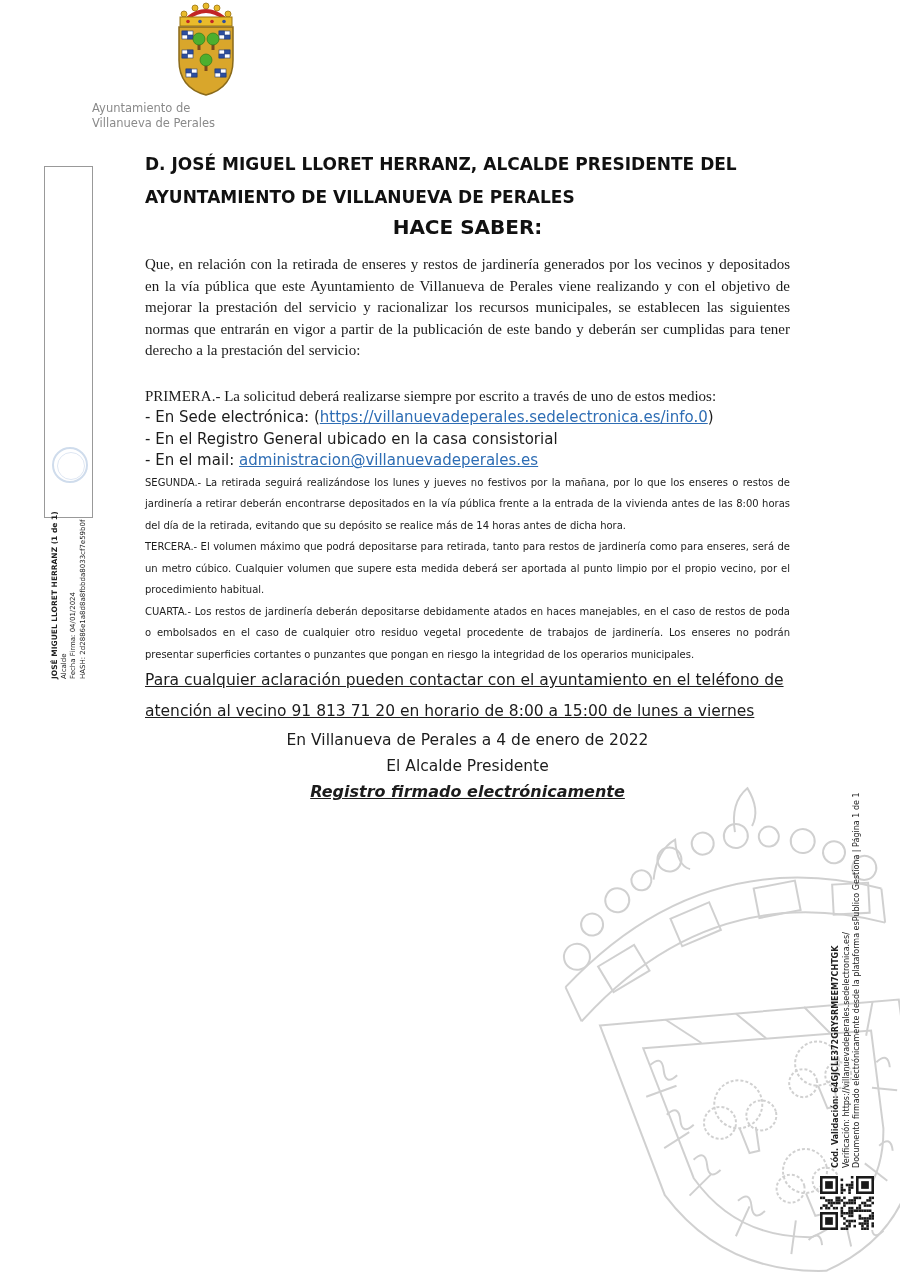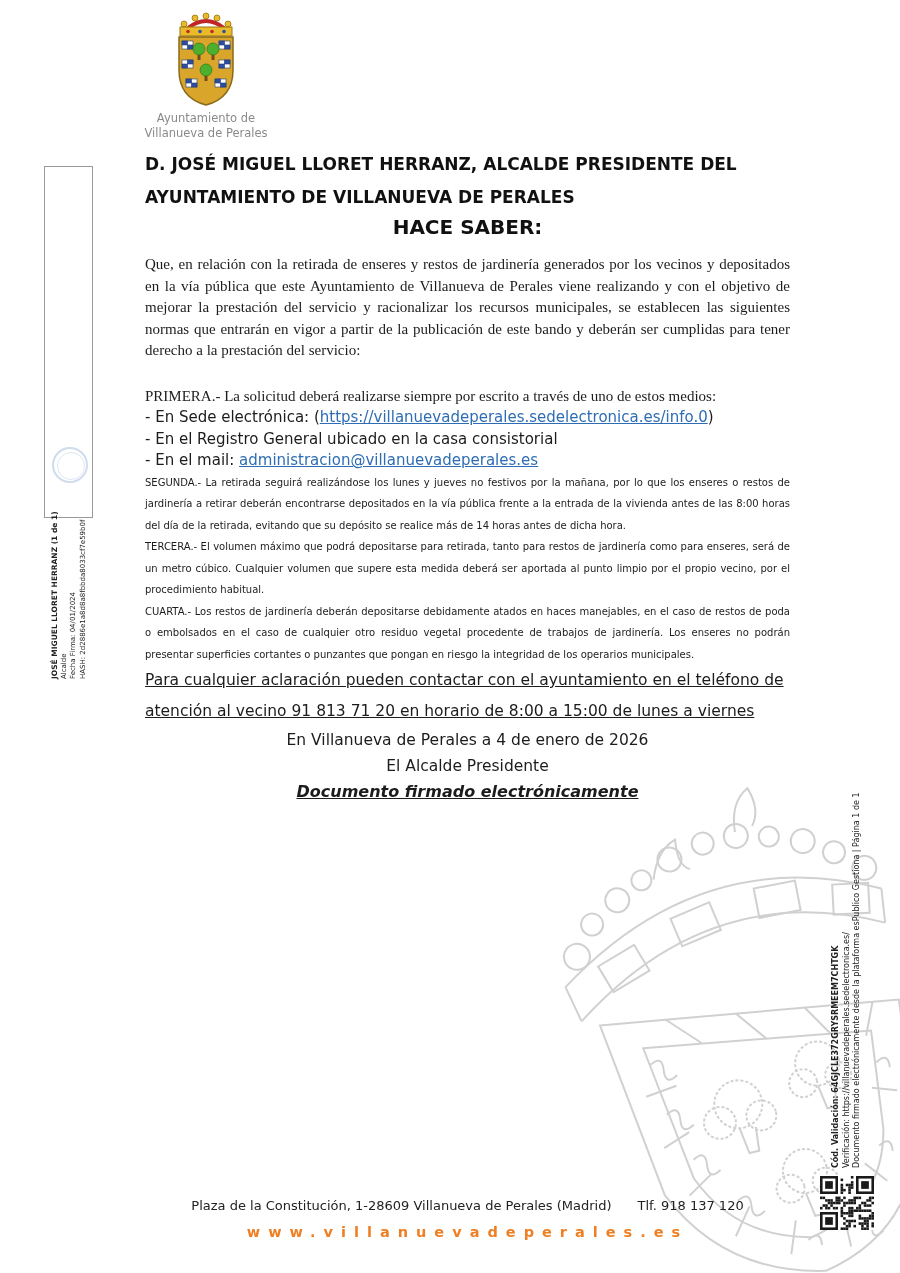--- a/index.html
+++ b/index.html
@@ -4,21 +4,21 @@
 <style>
   * { margin:0; padding:0; box-sizing:border-box; }
   html,body { background:#ffffff; }
   .page {
     position:relative; width:900px; height:1273px; margin:0 auto;
     background:#ffffff; overflow:hidden;
     font-family:"DejaVu Sans", sans-serif; color:#1c1c1c;
   }
 
   
-  .logo-block { position:absolute; left:92px; top:12px; width:228px; text-align:center; }
+  .logo-block { position:absolute; left:92px; top:2px; width:228px; }
   .logo-block svg { display:block; margin:0 auto; }
   .logo-caption { margin-top:3px; font-size:11.5px; line-height:15px; color:#8a8a8a; }
 
   .bando-title {
     position:absolute; top:16px; right:108px;
     font-size:74px; font-weight:800; letter-spacing:1px;
     color:#FBBA16; line-height:1;
   }
 
   
@@ -229,24 +229,24 @@
     <p class="list-line">- En el Registro General ubicado en la casa consistorial</p>
 
     <p class="list-line"><span>- En el mail: </span><a class="doc-link">administracion@villanuevadeperales.es</a></p>
 
     <p class="para-block">SEGUNDA.- La retirada seguirá realizándose los lunes y jueves no festivos por la mañana, por lo que los enseres o restos de jardinería a retirar deberán encontrarse depositados en la vía pública frente a la entrada de la vivienda antes de las 8:00 horas del día de la retirada, evitando que su depósito se realice más de 14 horas antes de dicha hora.</p>
     <p class="para-block">TERCERA.- El volumen máximo que podrá depositarse para retirada, tanto para restos de jardinería como para enseres, será de un metro cúbico. Cualquier volumen que supere esta medida deberá ser aportada al punto limpio por el propio vecino, por el procedimiento habitual.</p>
     <p class="para-block">CUARTA.- Los restos de jardinería deberán depositarse debidamente atados en haces manejables, en el caso de restos de poda o embolsados en el caso de cualquier otro residuo vegetal procedente de trabajos de jardinería. Los enseres no podrán presentar superficies cortantes o punzantes que pongan en riesgo la integridad de los operarios municipales.</p>
 
     <p class="contact-para">Para cualquier aclaración pueden contactar con el ayuntamiento en el teléfono de atención al vecino 91 813 71 20 en horario de 8:00 a 15:00 de lunes a viernes</p>
 
-    <p class="center-line date-line">En Villanueva de Perales a 4 de enero de 2026</p>
+    <p class="center-line date-line">En Villanueva de Perales a 4 de enero de 2022</p>
     <p class="center-line">El Alcalde Presidente</p>
 
-    <p class="center-line esign-line">Documento firmado electrónicamente</p>
+    <p class="center-line esign-line">Registro firmado electrónicamente</p>
   </div>
 
   <div class="right-stamp-text">
     <div class="b">Cód. Validación: 64GJCLE372GRYSRMEEM7CHTGK</div>
     <div>Verificación: https://villanuevadeperales.sedelectronica.es/</div>
     <div>Documento firmado electrónicamente desde la plataforma esPublico Gestiona | Página 1 de 1</div>
   </div>
 
   <div class="qr">
     <svg id="qr-svg" width="54" height="54" viewBox="0 0 54 54">
@@ -376,20 +376,14 @@
         <rect x="5.142857142857143" y="5.142857142857143" width="7.714285714285715" height="7.714285714285715" fill="#1a1a1a"></rect>
         <rect x="36" y="0" width="18" height="18" fill="#1a1a1a"></rect>
         <rect x="38.57142857142858" y="2.5714285714285716" width="12.857142857142858" height="12.857142857142858" fill="#ffffff"></rect>
         <rect x="41.142857142857146" y="5.142857142857143" width="7.714285714285715" height="7.714285714285715" fill="#1a1a1a"></rect>
         <rect x="0" y="36" width="18" height="18" fill="#1a1a1a"></rect>
         <rect x="2.5714285714285716" y="38.57142857142858" width="12.857142857142858" height="12.857142857142858" fill="#ffffff"></rect>
         <rect x="5.142857142857143" y="41.142857142857146" width="7.714285714285715" height="7.714285714285715" fill="#1a1a1a"></rect>
       </svg>
   </div>
 
-  <div class="footer">
-    <div class="footer-address">
-      <span>Plaza de la Constitución, 1-28609 Villanueva de Perales (Madrid)</span><span class="phone">Tlf. 918 137 120</span>
-    </div>
-    <div class="footer-site">www.villanuevadeperales.es</div>
-  </div>
 
 </div>
 
 </body></html>

